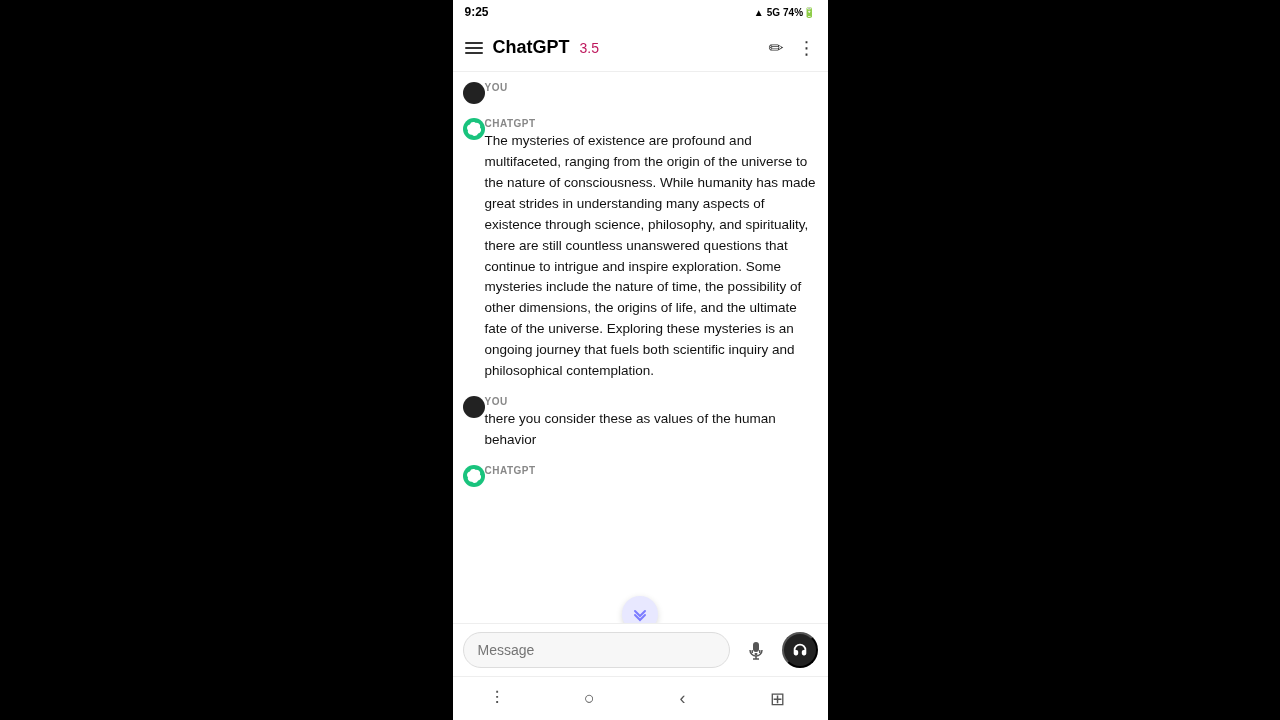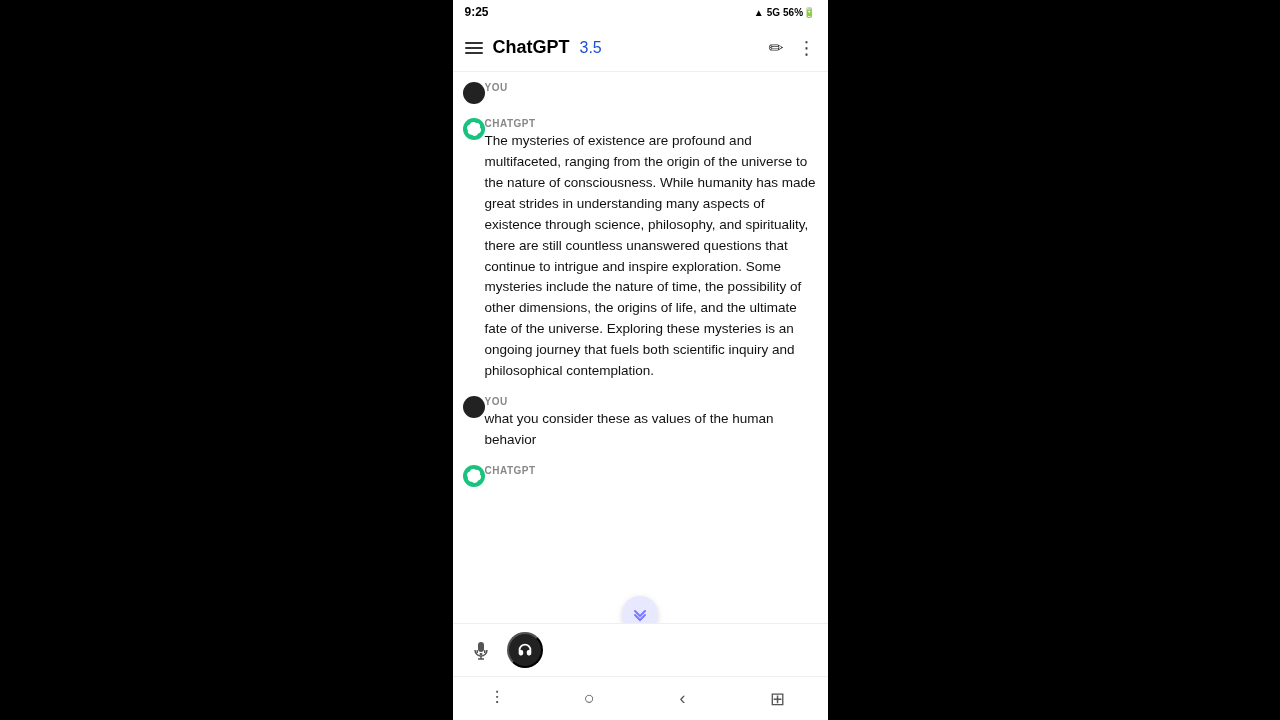--- a/index.html
+++ b/index.html
@@ -39,21 +39,21 @@
       background: #fff;
       padding: 8px 12px;
       display: flex;
       align-items: center;
       justify-content: space-between;
       border-bottom: 1px solid #eee;
       height: 48px;
     }
     .header-left { display: flex; align-items: center; gap: 10px; }
     .header-title { font-size: 18px; font-weight: 600; color: #000; }
-    .header-version { font-size: 16px; color: #1d4ed8; font-weight: 400; }
+    .header-version { font-size: 14px; color: #be185d; font-weight: 400; }
     .header-icons { display: flex; gap: 14px; align-items: center; }
     .header-icon { font-size: 18px; color: #333; cursor: pointer; }
     
     .chat-area {
       flex: 1;
       overflow-y: auto;
       padding: 10px 10px;
       background: #fff;
       display: flex;
       flex-direction: column;
@@ -163,21 +163,21 @@
 </head>
 <body>
 
 <div class="phone-container">
 
   <div class="status-bar">
     <span class="status-time">9:25</span>
     <div class="status-icons">
       <span>▲</span>
       <span>5G</span>
-      <span>56%🔋</span>
+      <span>74%🔋</span>
     </div>
   </div>
 
   <div class="header">
     <div class="header-left">
       <div class="hamburger">
         <span></span>
           <span></span>
           <span></span>
       </div>
@@ -213,21 +213,21 @@
           <span class="msg-text">The mysteries of existence are profound and multifaceted, ranging from the origin of the universe to the nature of consciousness. While humanity has made great strides in understanding many aspects of existence through science, philosophy, and spirituality, there are still countless unanswered questions that continue to intrigue and inspire exploration. Some mysteries include the nature of time, the possibility of other dimensions, the origins of life, and the ultimate fate of the universe. Exploring these mysteries is an ongoing journey that fuels both scientific inquiry and philosophical contemplation.</span>
         </div>
       </div>
     </div>
 
     <div class="msg-group">
       <div class="msg-row">
         <div class="avatar-user"></div>
         <div style="display:flex;flex-direction:column;flex:1;">
           <span class="msg-sender">YOU</span>
-          <span class="msg-text">what you consider these as values of the human behavior</span>
+          <span class="msg-text">there you consider these as values of the human behavior</span>
         </div>
       </div>
     </div>
 
     <div class="msg-group">
       <div class="msg-row">
         <div class="avatar-gpt">
           <svg viewBox="0 0 24 24" fill="white">
             <path d="M22.2 9.3a5.9 5.9 0 0 0-.5-4.9 6 6 0 0 0-6.5-2.9A6 6 0 0 0 10.7 0a6 6 0 0 0-5.7 4.1 6 6 0 0 0-4 2.9 6 6 0 0 0 .7 7 5.9 5.9 0 0 0 .5 4.9 6 6 0 0 0 6.5 2.9A6 6 0 0 0 13.3 24a6 6 0 0 0 5.7-4.1 6 6 0 0 0 4-2.9 6 6 0 0 0-.8-7.7z"></path>
           </svg>
@@ -241,20 +241,21 @@
   </div>
 
   <div class="scroll-down-btn">
     <svg width="16" height="16" viewBox="0 0 16 16" fill="#7c7cff">
       <path d="M3 5l5 5 5-5" stroke="#7c7cff" stroke-width="2" fill="none" stroke-linecap="round"></path>
       <path d="M3 9l5 5 5-5" stroke="#7c7cff" stroke-width="2" fill="none" stroke-linecap="round"></path>
     </svg>
   </div>
 
   <div class="input-bar">
+    <input class="input-field" type="text" placeholder="Message" style="">
     <button class="mic-btn">
       <svg width="20" height="20" viewBox="0 0 20 20" fill="#555">
         <rect x="7" y="2" width="6" height="10" rx="3" fill="#555"></rect>
         <path d="M4 10a6 6 0 0 0 12 0" stroke="#555" stroke-width="1.5" fill="none"></path>
         <line x1="10" y1="16" x2="10" y2="19" stroke="#555" stroke-width="1.5"></line>
         <line x1="7" y1="19" x2="13" y2="19" stroke="#555" stroke-width="1.5"></line>
         <rect x="8.5" y="13" width="3" height="2" rx="1" fill="#555"></rect>
         <rect x="13" y="10" width="1.5" height="3" rx="0.5" fill="#555"></rect>
         <rect x="5.5" y="10" width="1.5" height="3" rx="0.5" fill="#555"></rect>
       </svg>

